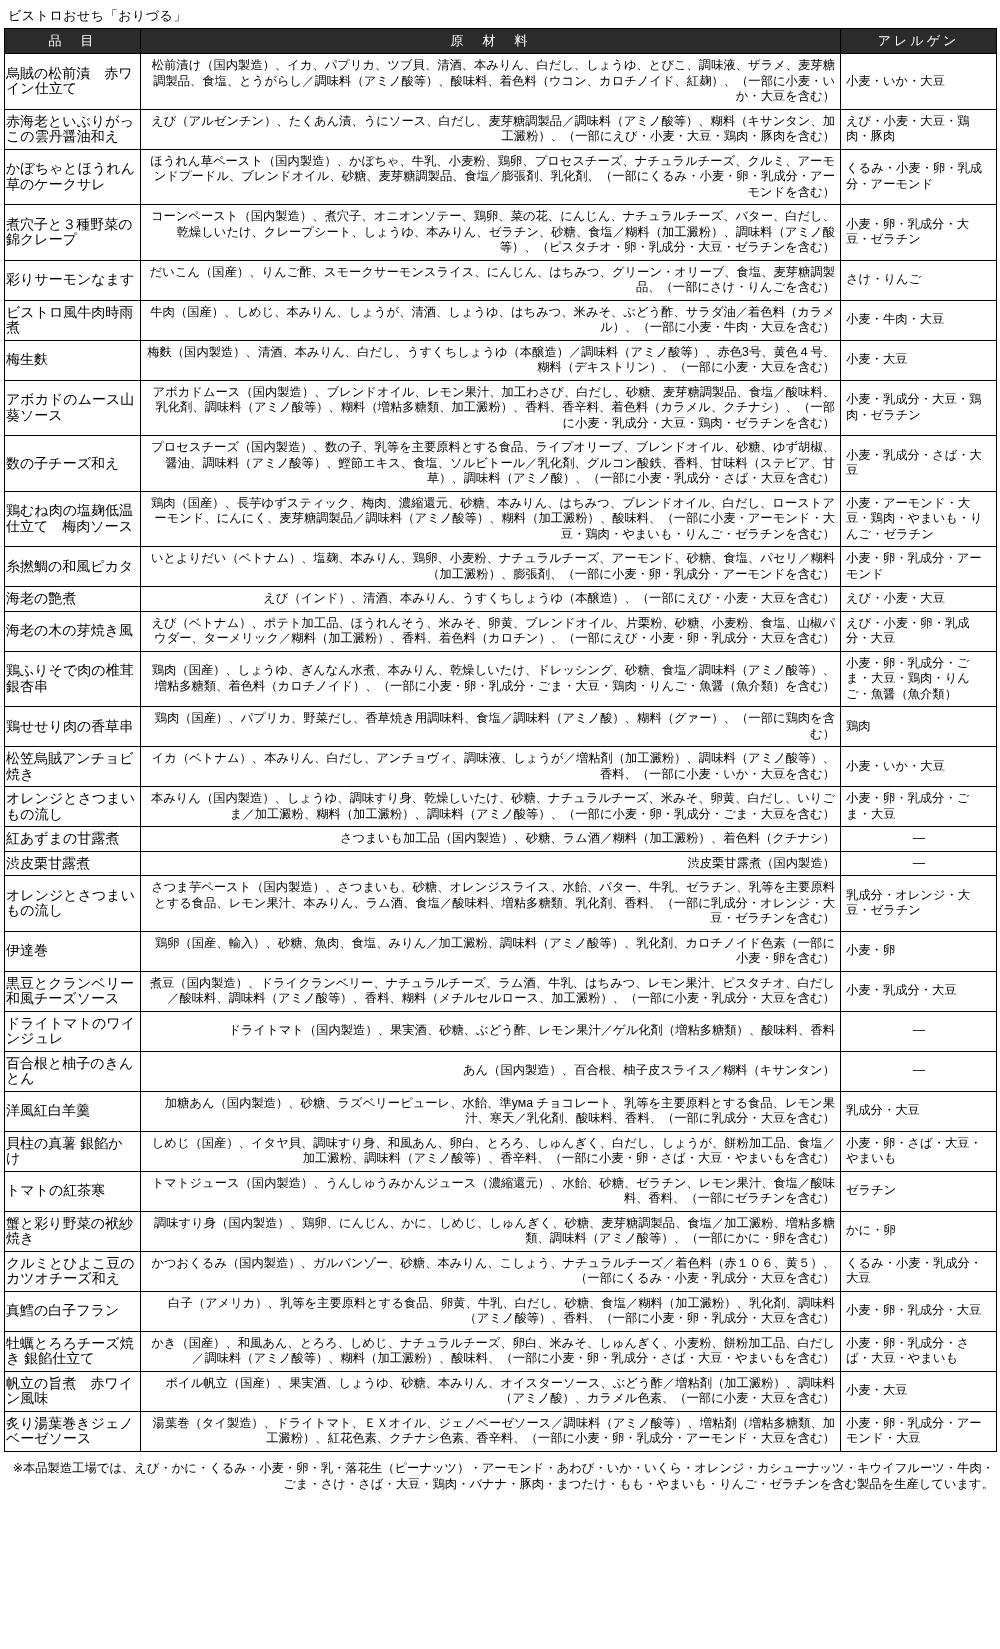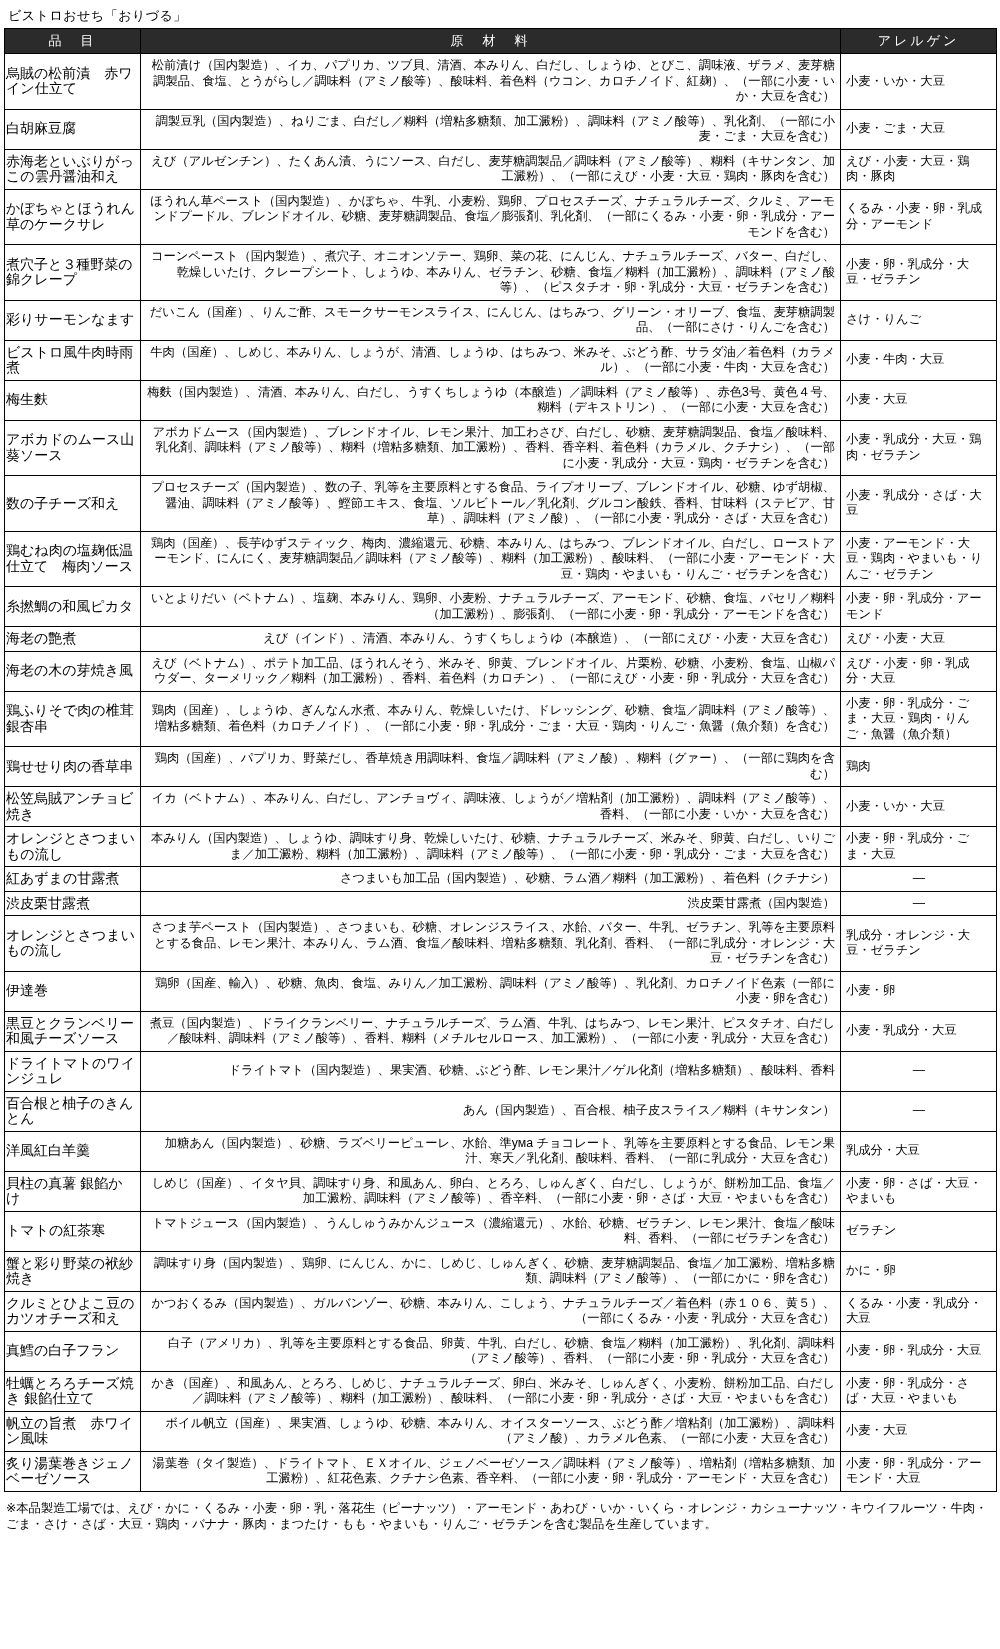--- a/index.html
+++ b/index.html
@@ -73,20 +73,21 @@
   td.allergen.dash {
     text-align: center;
   }
   .footnote {
     width: 992px;
     margin: 6px auto 0 auto;
     font-size: 12.3px;
     line-height: 16px;
     padding: 2px 2px 2px 2px;
     box-sizing: border-box;
+    text-align: right;
   }
 </style>
 </head>
 <body>
 
 <div class="page">
 
   <div class="doc-title">ビストロおせち「おりづる」</div>
 
   <table class="ingredients">
@@ -102,25 +103,20 @@
         <th>アレルゲン</th>
       </tr>
     </thead>
     <tbody>
         <tr>
           <td class="name">烏賊の松前漬　赤ワイン仕立て</td>
           <td class="ing">松前漬け（国内製造）、イカ、パプリカ、ツブ貝、清酒、本みりん、白だし、しょうゆ、とびこ、調味液、ザラメ、麦芽糖調製品、食塩、とうがらし／調味料（アミノ酸等）、酸味料、着色料（ウコン、カロチノイド、紅麹）、（一部に小麦・いか・大豆を含む）</td>
           <td class="allergen">小麦・いか・大豆</td>
         </tr>
         <tr>
-          <td class="name">白胡麻豆腐</td>
-          <td class="ing">調製豆乳（国内製造）、ねりごま、白だし／糊料（増粘多糖類、加工澱粉）、調味料（アミノ酸等）、乳化剤、（一部に小麦・ごま・大豆を含む）</td>
-          <td class="allergen">小麦・ごま・大豆</td>
-        </tr>
-        <tr>
           <td class="name">赤海老といぶりがっこの雲丹醤油和え</td>
           <td class="ing">えび（アルゼンチン）、たくあん漬、うにソース、白だし、麦芽糖調製品／調味料（アミノ酸等）、糊料（キサンタン、加工澱粉）、（一部にえび・小麦・大豆・鶏肉・豚肉を含む）</td>
           <td class="allergen">えび・小麦・大豆・鶏肉・豚肉</td>
         </tr>
         <tr>
           <td class="name">かぼちゃとほうれん草のケークサレ</td>
           <td class="ing">ほうれん草ペースト（国内製造）、かぼちゃ、牛乳、小麦粉、鶏卵、プロセスチーズ、ナチュラルチーズ、クルミ、アーモンドプードル、ブレンドオイル、砂糖、麦芽糖調製品、食塩／膨張剤、乳化剤、（一部にくるみ・小麦・卵・乳成分・アーモンドを含む）</td>
           <td class="allergen">くるみ・小麦・卵・乳成分・アーモンド</td>
         </tr>
         <tr>

